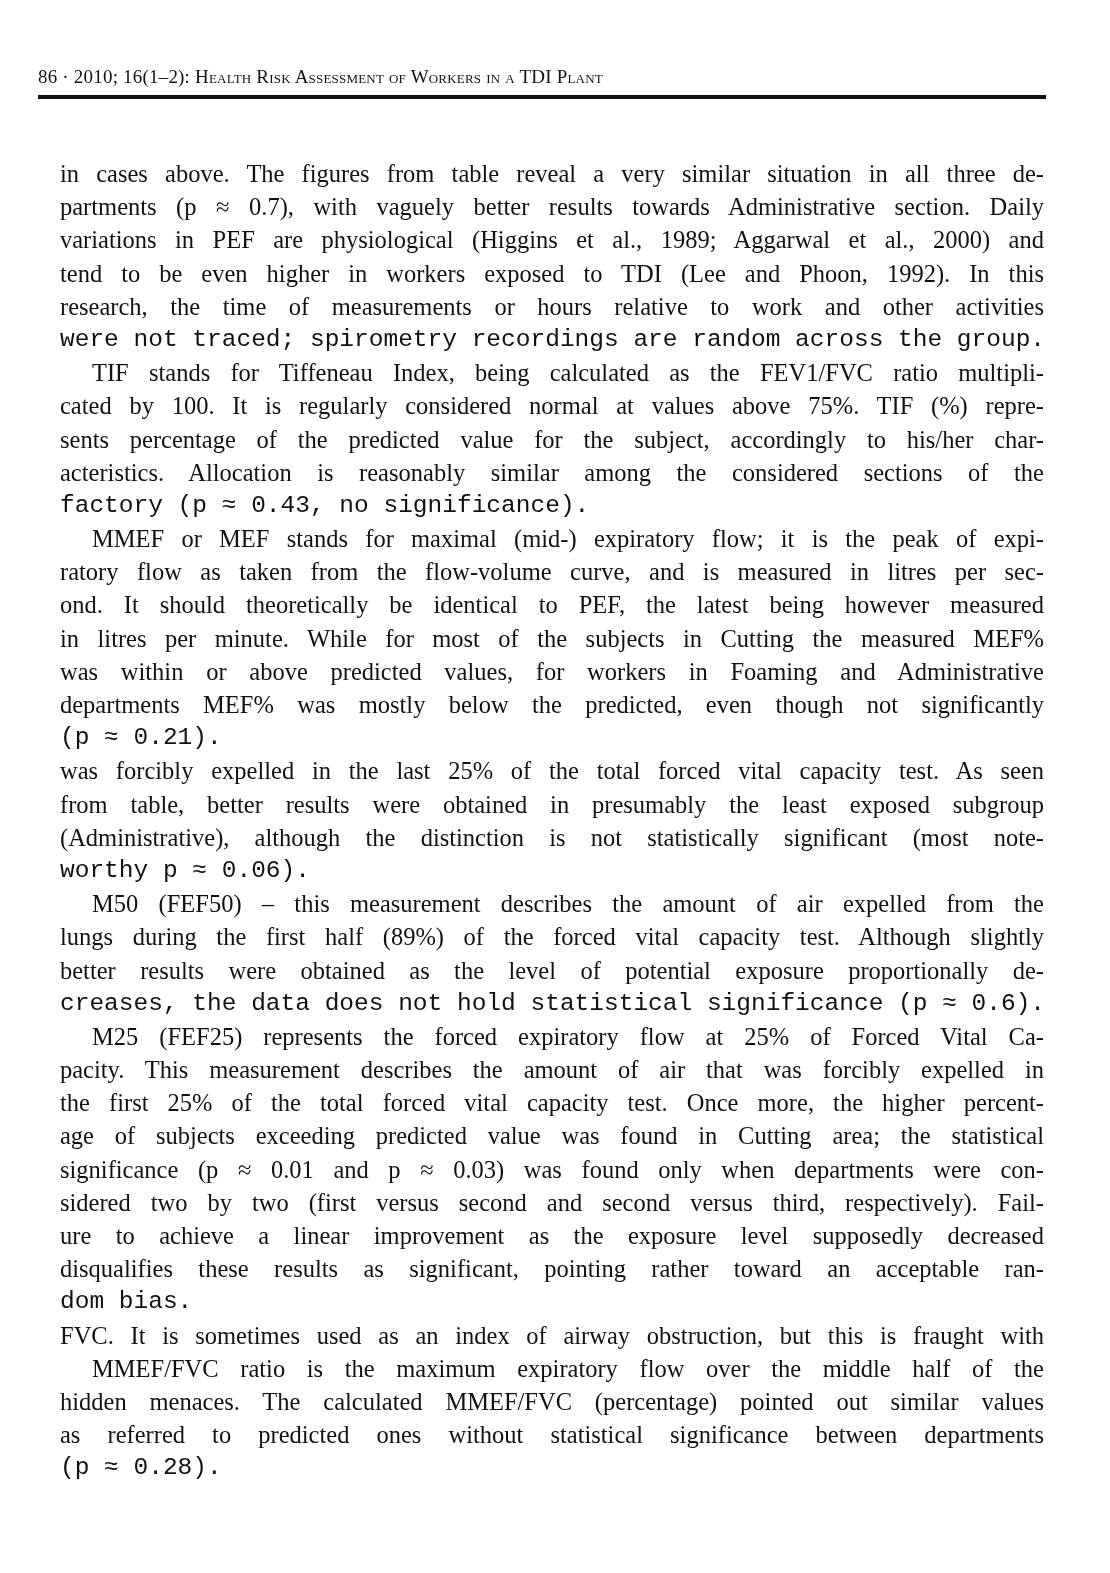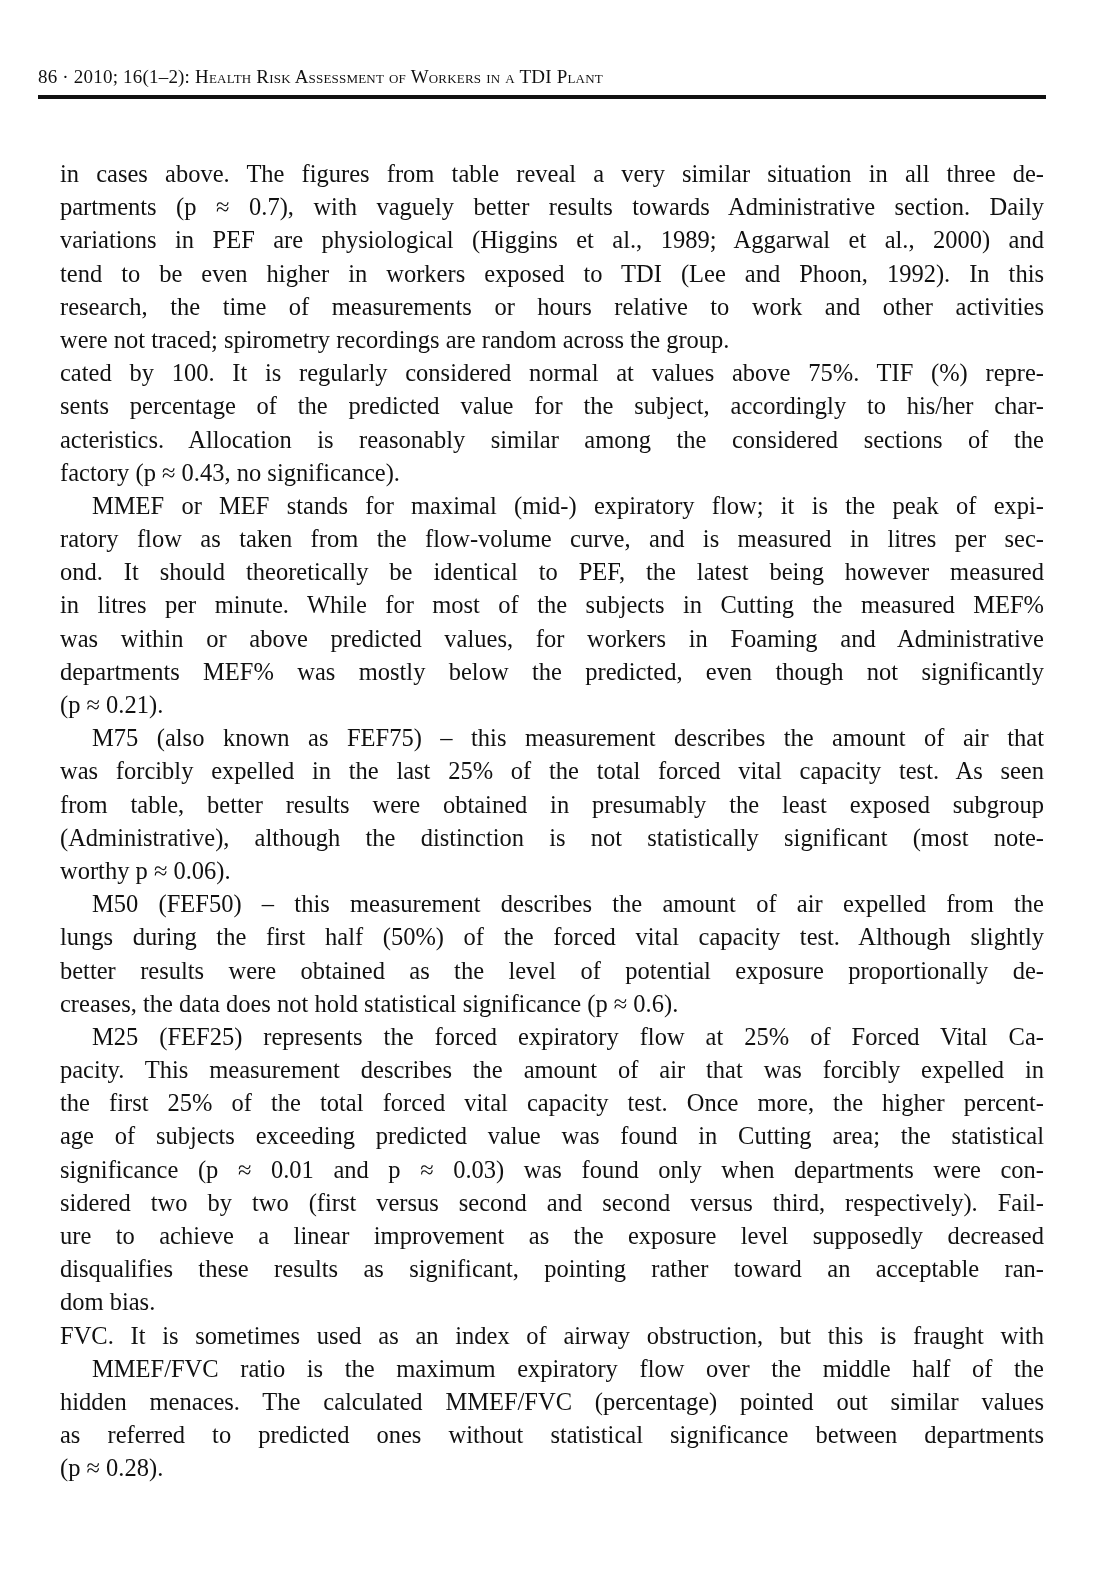--- a/index.html
+++ b/index.html
@@ -4,57 +4,57 @@
 <style>
   html, body { margin:0; padding:0; background:#ffffff; }
   body { width:1110px; height:1573px; position:relative; overflow:hidden;
          font-family:"Liberation Serif","DejaVu Serif",serif; color:#111; }
   .header { position:absolute; left:38px; top:66px; font-size:19px; letter-spacing:0.2px; }
   .header .sc { font-variant:small-caps;text-align:center; }
   .rule { position:absolute; left:38px; top:95px; width:1008px; height:4px; background:#111; }
   .body-text { position:absolute; left:60px; top:157px; width:984px; }
   .line { font-size:24.5px; line-height:33.2px; height:33.2px; text-align:justify;
           text-align-last:justify; white-space:nowrap; overflow:visible; }
-  .line.last { text-align-last:left; }
+  .line.last { text-align-last:left;font-family:Liberation Mono, monospace; }
   .line.indent { padding-left:32px; }
 </style>
 </head>
 <body>
 
 <div class="header">
   <span>86</span>
   <span>· 2010; 16(1–2): </span><span class="sc">Health Risk Assessment of Workers in a TDI Plant</span>
 </div>
 <div class="rule"></div>
 
 <div class="body-text" id="body-text">
     <div class="line">in cases above. The figures from table reveal a very similar situation in all three de-</div>
     <div class="line">partments (p ≈ 0.7), with vaguely better results towards Administrative section. Daily</div>
     <div class="line">variations in PEF are physiological (Higgins et al., 1989; Aggarwal et al., 2000) and</div>
     <div class="line">tend to be even higher in workers exposed to TDI (Lee and Phoon, 1992). In this</div>
     <div class="line">research, the time of measurements or hours relative to work and other activities</div>
     <div class="line last">were not traced; spirometry recordings are random across the group.</div>
+    <div class="line indent">TIF stands for Tiffeneau Index, being calculated as the FEV1/FVC ratio multipli-</div>
     <div class="line">cated by 100. It is regularly considered normal at values above 75%. TIF (%) repre-</div>
     <div class="line">sents percentage of the predicted value for the subject, accordingly to his/her char-</div>
     <div class="line">acteristics. Allocation is reasonably similar among the considered sections of the</div>
     <div class="line last">factory (p ≈ 0.43, no significance).</div>
     <div class="line indent">MMEF or MEF stands for maximal (mid-) expiratory flow; it is the peak of expi-</div>
     <div class="line">ratory flow as taken from the flow-volume curve, and is measured in litres per sec-</div>
     <div class="line">ond. It should theoretically be identical to PEF, the latest being however measured</div>
     <div class="line">in litres per minute. While for most of the subjects in Cutting the measured MEF%</div>
     <div class="line">was within or above predicted values, for workers in Foaming and Administrative</div>
     <div class="line">departments MEF% was mostly below the predicted, even though not significantly</div>
     <div class="line last">(p ≈ 0.21).</div>
-    <div class="line indent">M75 (also known as FEF75) – this measurement describes the amount of air that</div>
     <div class="line">was forcibly expelled in the last 25% of the total forced vital capacity test. As seen</div>
     <div class="line">from table, better results were obtained in presumably the least exposed subgroup</div>
     <div class="line">(Administrative), although the distinction is not statistically significant (most note-</div>
     <div class="line last">worthy p ≈ 0.06).</div>
     <div class="line indent">M50 (FEF50) – this measurement describes the amount of air expelled from the</div>
-    <div class="line">lungs during the first half (50%) of the forced vital capacity test. Although slightly</div>
+    <div class="line">lungs during the first half (89%) of the forced vital capacity test. Although slightly</div>
     <div class="line">better results were obtained as the level of potential exposure proportionally de-</div>
     <div class="line last">creases, the data does not hold statistical significance (p ≈ 0.6).</div>
     <div class="line indent">M25 (FEF25) represents the forced expiratory flow at 25% of Forced Vital Ca-</div>
     <div class="line">pacity. This measurement describes the amount of air that was forcibly expelled in</div>
     <div class="line">the first 25% of the total forced vital capacity test. Once more, the higher percent-</div>
     <div class="line">age of subjects exceeding predicted value was found in Cutting area; the statistical</div>
     <div class="line">significance (p ≈ 0.01 and p ≈ 0.03) was found only when departments were con-</div>
     <div class="line">sidered two by two (first versus second and second versus third, respectively). Fail-</div>
     <div class="line">ure to achieve a linear improvement as the exposure level supposedly decreased</div>
     <div class="line">disqualifies these results as significant, pointing rather toward an acceptable ran-</div>

